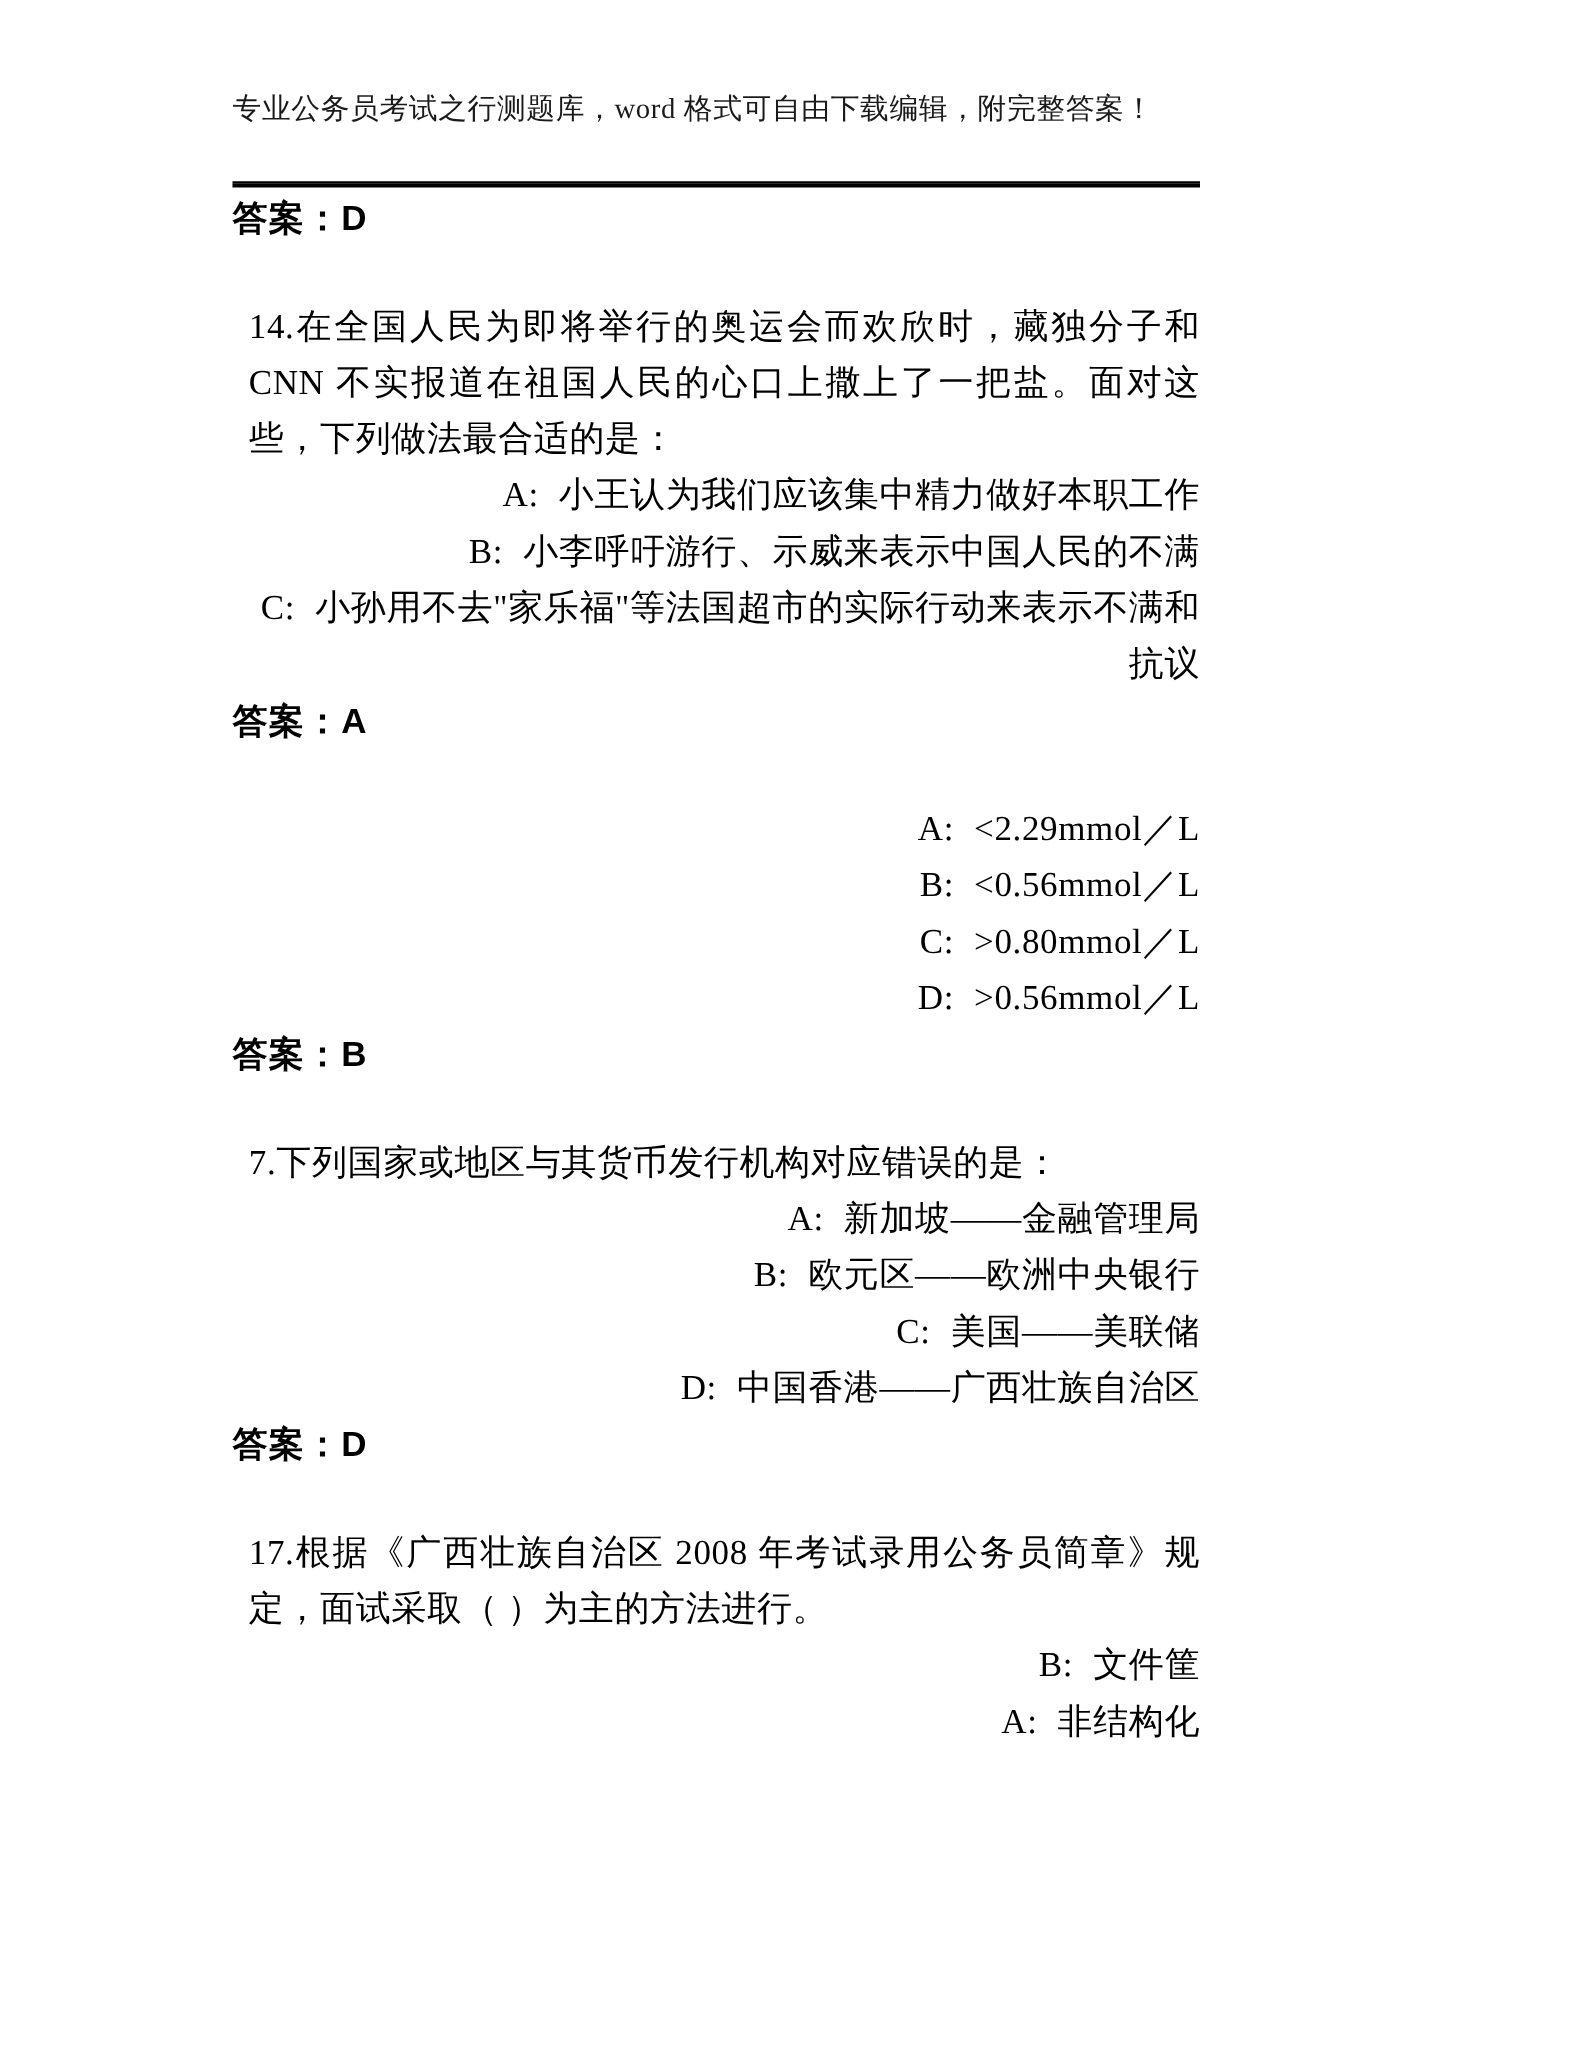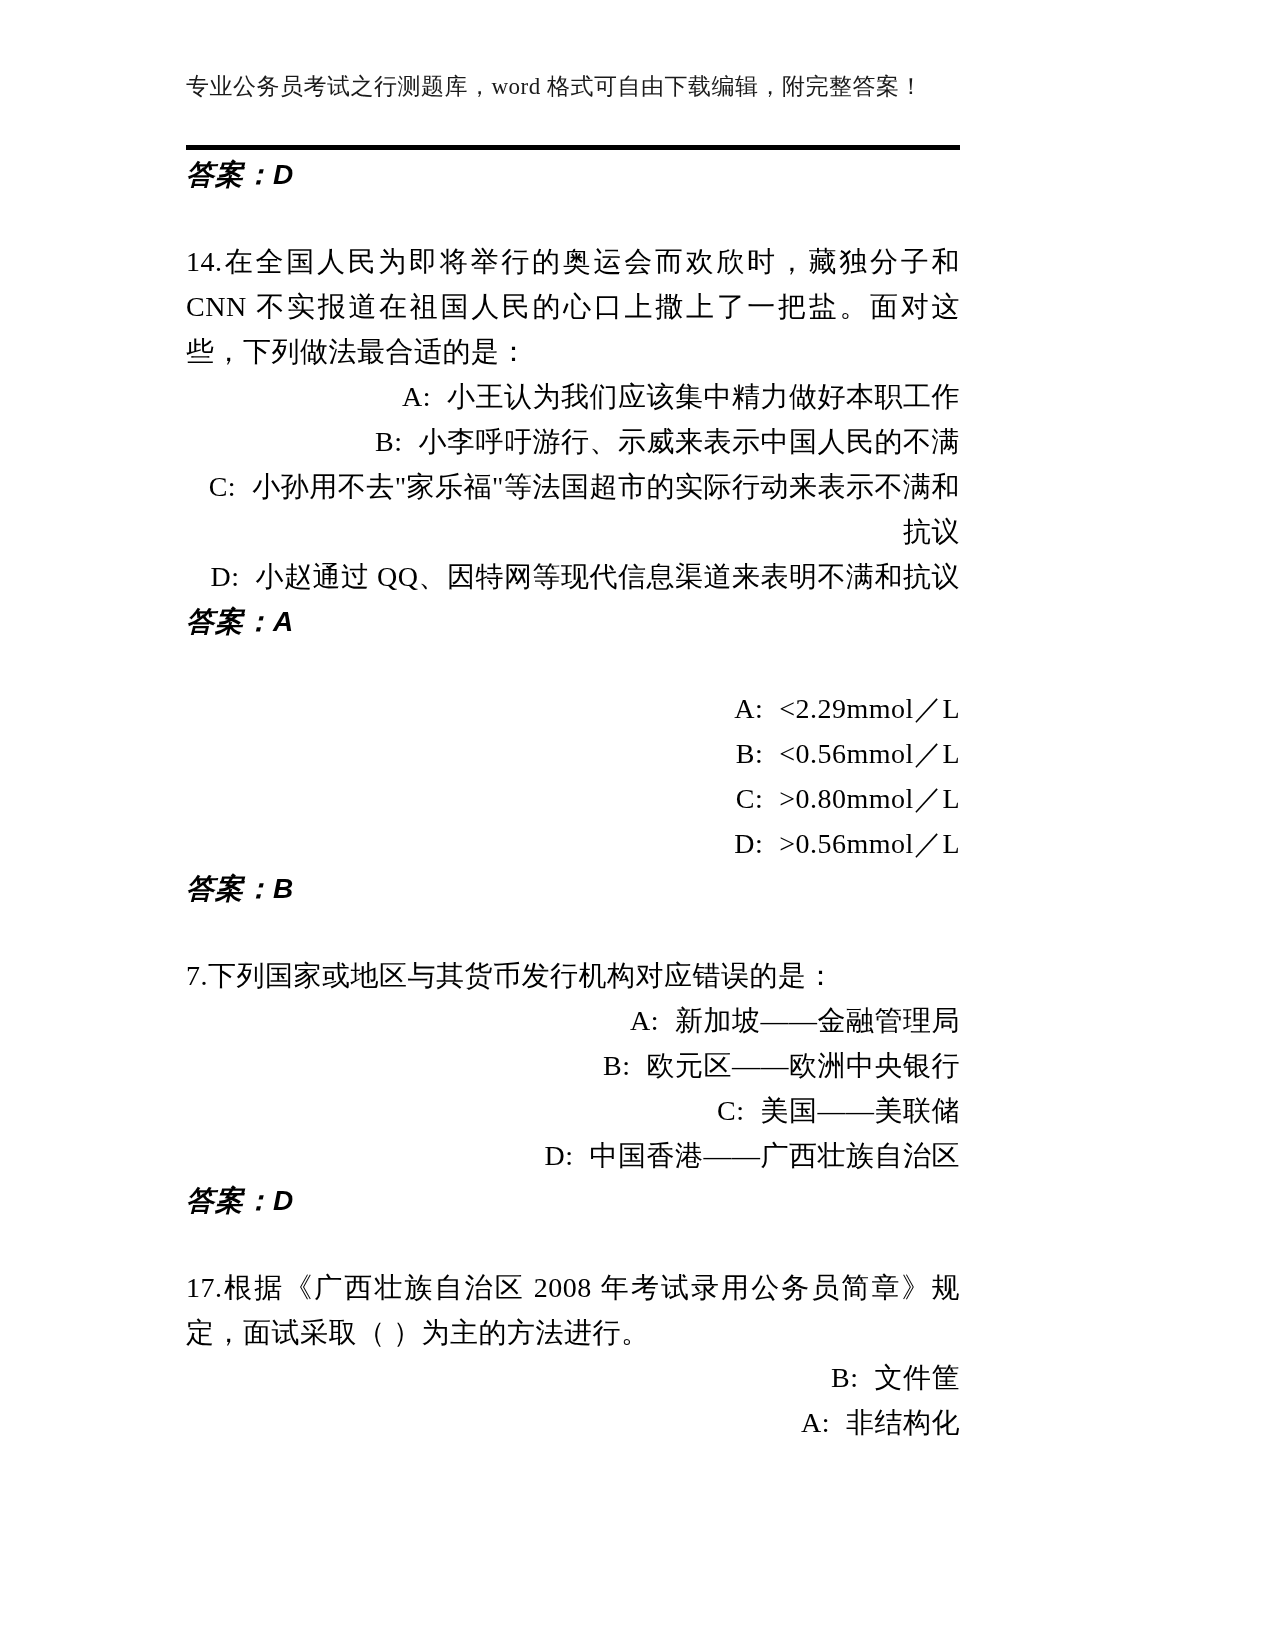--- a/index.html
+++ b/index.html
@@ -35,48 +35,47 @@
   }
   .body-text {
     font-size: 28px;
     line-height: 45px;
   }
   .carryover-answer { margin-top: 2px; }
   .question-block { margin-top: 42px; }
   .stem {
     text-align: justify;
     letter-spacing: 0.5px;
+    margin-left: 13px;
   }
   .option-line { letter-spacing: 0.5px; text-align: right; }
   .opt-label { margin-right: 16px; }
   .answer-line {
     font-family: "Liberation Sans", "DejaVu Sans", sans-serif;
     font-weight: 700;
     letter-spacing: 1px;
-    font-style: italic;
   }
 </style>
 </head>
 <body>
 
 <div class="page">
   <div class="content">
 
     <div class="doc-header">专业公务员考试之行测题库，word 格式可自由下载编辑，附完整答案！</div>
 
     <div class="header-divider"></div>
 
     <p class="body-text answer-line carryover-answer"><span>答案：</span><span>D</span></p>
 
     <div class="question-block body-text">
       <p class="stem"><span>14.</span><span>在全国人民为即将举行的奥运会而欢欣时，藏独分子和 CNN 不实报道在祖国人民的心口上撒上了一把盐。面对这些，下列做法最合适的是：</span></p>
       <p class="option-line"><span class="opt-label">A:</span><span>小王认为我们应该集中精力做好本职工作</span></p>
       <p class="option-line"><span class="opt-label">B:</span><span>小李呼吁游行、示威来表示中国人民的不满</span></p>
       <p class="option-line"><span class="opt-label">C:</span><span>小孙用不去"家乐福"等法国超市的实际行动来表示不满和抗议</span></p>
-      <p class="option-line"><span class="opt-label">D:</span><span>小赵通过 QQ、因特网等现代信息渠道来表明不满和抗议</span></p>
       <p class="answer-line"><span>答案：</span><span>A</span></p>
     </div>
 
     <div class="question-block body-text">
       <p class="option-line"><span class="opt-label">A:</span><span>&lt;2.29mmol／L</span></p>
       <p class="option-line"><span class="opt-label">B:</span><span>&lt;0.56mmol／L</span></p>
       <p class="option-line"><span class="opt-label">C:</span><span>&gt;0.80mmol／L</span></p>
       <p class="option-line"><span class="opt-label">D:</span><span>&gt;0.56mmol／L</span></p>
       <p class="answer-line"><span>答案：</span><span>B</span></p>
     </div>

